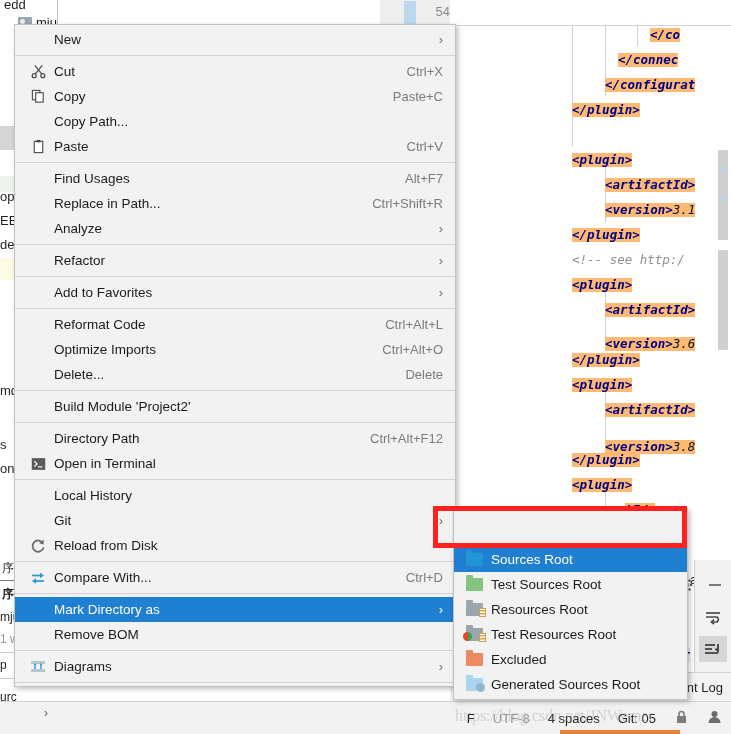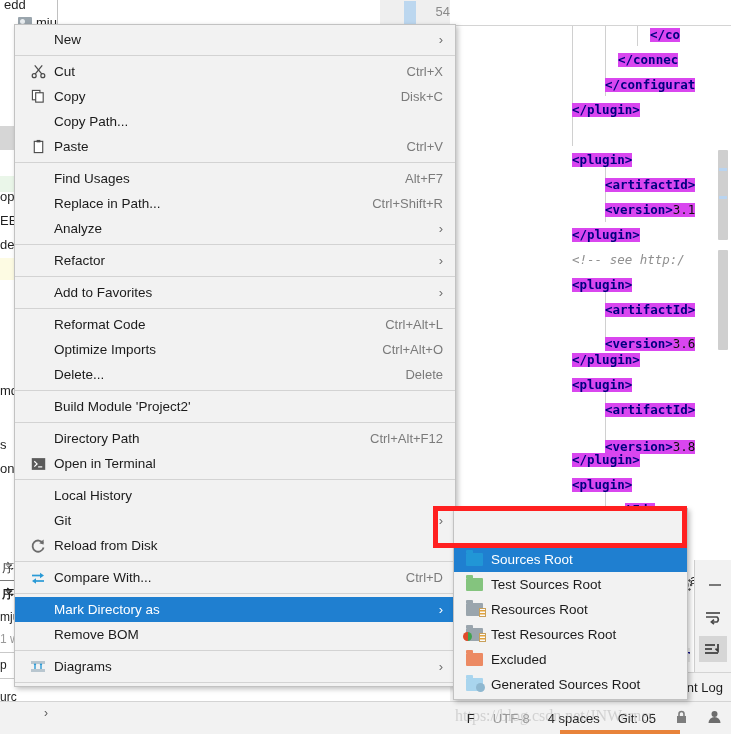--- a/index.html
+++ b/index.html
@@ -40,21 +40,21 @@
 
   
   .editor {
     left:450px; top:0; width:281px; height:672px;
     background:#ffffff; overflow:hidden;
   }
   .code-line {
     position:absolute; white-space:pre; font-family:"DejaVu Sans Mono", monospace;
     font-size:12.5px; font-weight:bold; color:#000080; line-height:14px;
   }
-  .code-line.hl { background:#d946ef; }
+  .code-line.hl { background:#fdba74;font-style:italic; }
   .code-line .plain { color:#111; font-weight:normal; }
   .code-line.comment { color:#909090; font-weight:normal; font-style:italic; }
   .guide { position:absolute; width:1px; background:#d0d0d0; }
   .ed-scroll {
     position:absolute; right:3px; width:10px; background:#cfcfcf; border-radius:1px;
   }
   .ed-marker { position:absolute; width:8px; height:3px; background:#b9d4f0; }
 
   
   .num-box {
@@ -393,21 +393,21 @@
     </div>
 
     <div class="mi">
       <span class="ico">
         <svg width="15" height="15" viewBox="0 0 16 16">
           <rect x="1.5" y="1.5" width="8" height="10" fill="#fff" stroke="#4b4b4b" stroke-width="1.2"></rect>
           <rect x="5" y="4" width="8" height="10" fill="#fff" stroke="#4b4b4b" stroke-width="1.2"></rect>
         </svg>
       </span>
       <span class="lbl">Copy</span>
-      <span class="acc">Disk+C</span>
+      <span class="acc">Paste+C</span>
     </div>
 
     <div class="mi">
       <span class="ico"></span>
       <span class="lbl">Copy Path...</span>
     </div>
 
     <div class="mi">
       <span class="ico">
         <svg width="15" height="15" viewBox="0 0 16 16">

